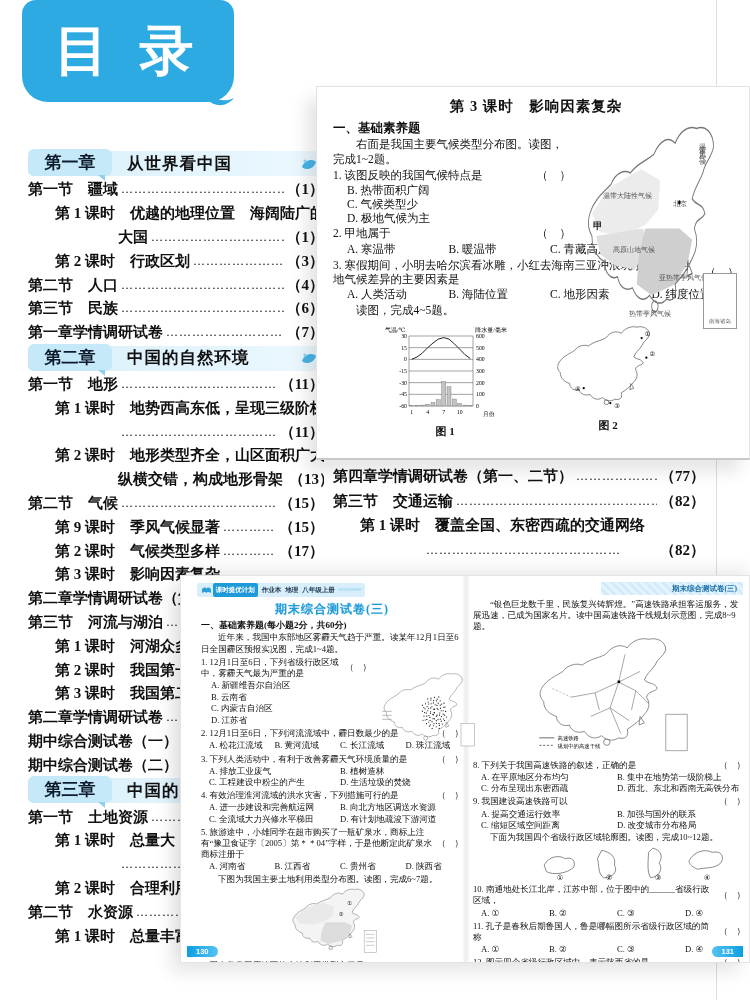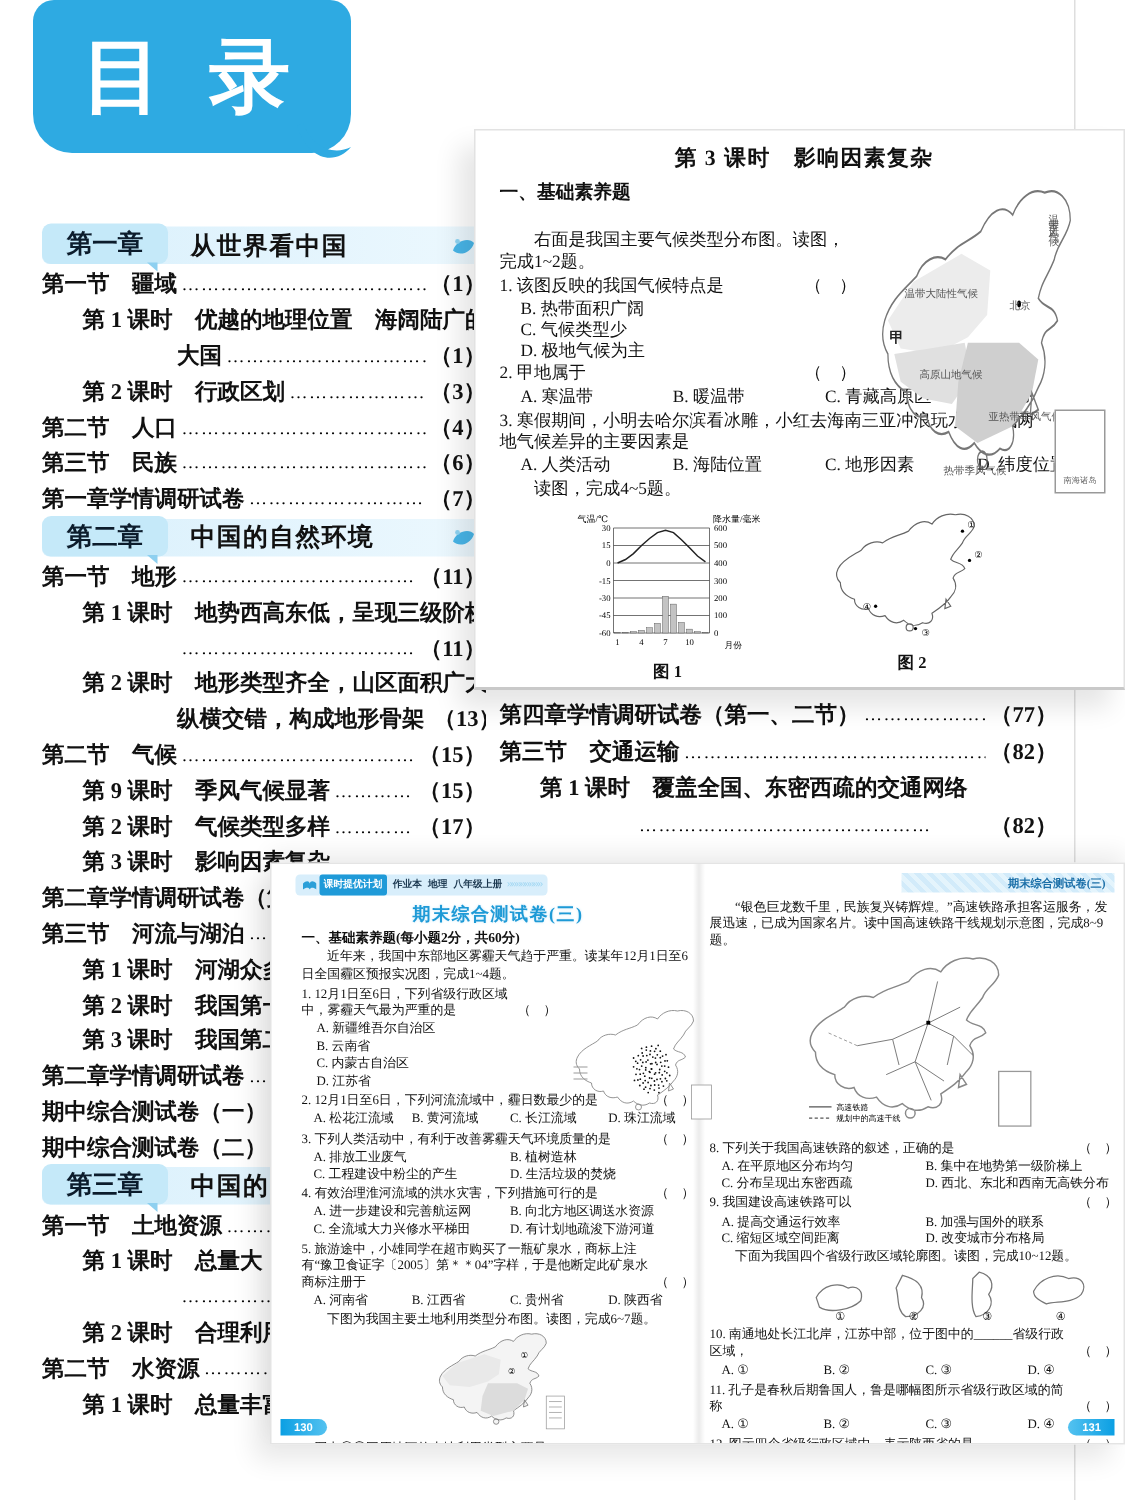--- a/index.html
+++ b/index.html
@@ -46,22 +46,22 @@
   .boldrow{font-weight:700}
 
   
   .pageA{position:absolute;left:316px;top:86px;width:434px;height:374px;
          background:#fff;border:1px solid #e2e2e2;border-bottom:2px solid #c9c9c9;
          box-shadow:-10px 12px 16px rgba(0,0,0,.10);
          padding:4px 10px 0 16px;font-size:11.5px;line-height:14.2px;overflow:hidden}
   .pa-title{text-align:center;font-size:14.5px;font-weight:700;margin-top:8px;letter-spacing:1px}
   .pa-sec{font-weight:700;font-size:12.5px;margin-top:8px}
   .pa-top{width:238px}
-  .pa-intro{text-indent:23px;margin-top:18px}
-  .qline{display:flex;align-items:flex-end;margin-top:2px}
+  .pa-intro{text-indent:23px;margin-top:2px}
+  .qline{display:flex;align-items:center;margin-top:2px}
   .qstem{flex:1}
   .qparen{white-space:nowrap;padding-left:4px}
   .opts{margin-top:1px}
   .opts.stack .opt{display:block;padding-left:14px;height:13.8px}
   .opts.g4{display:flex}
   .opts.g4 .opt{width:25%;padding-left:14px}
   .opts.g2{display:flex;flex-wrap:wrap}
   .opts.g2 .opt{width:50%;padding-left:10px}
   .pa-figs{display:flex;margin-top:6px;padding-left:46px;gap:38px}
   .figcap{text-align:center;font-weight:700;font-size:11px;margin-top:1px}

